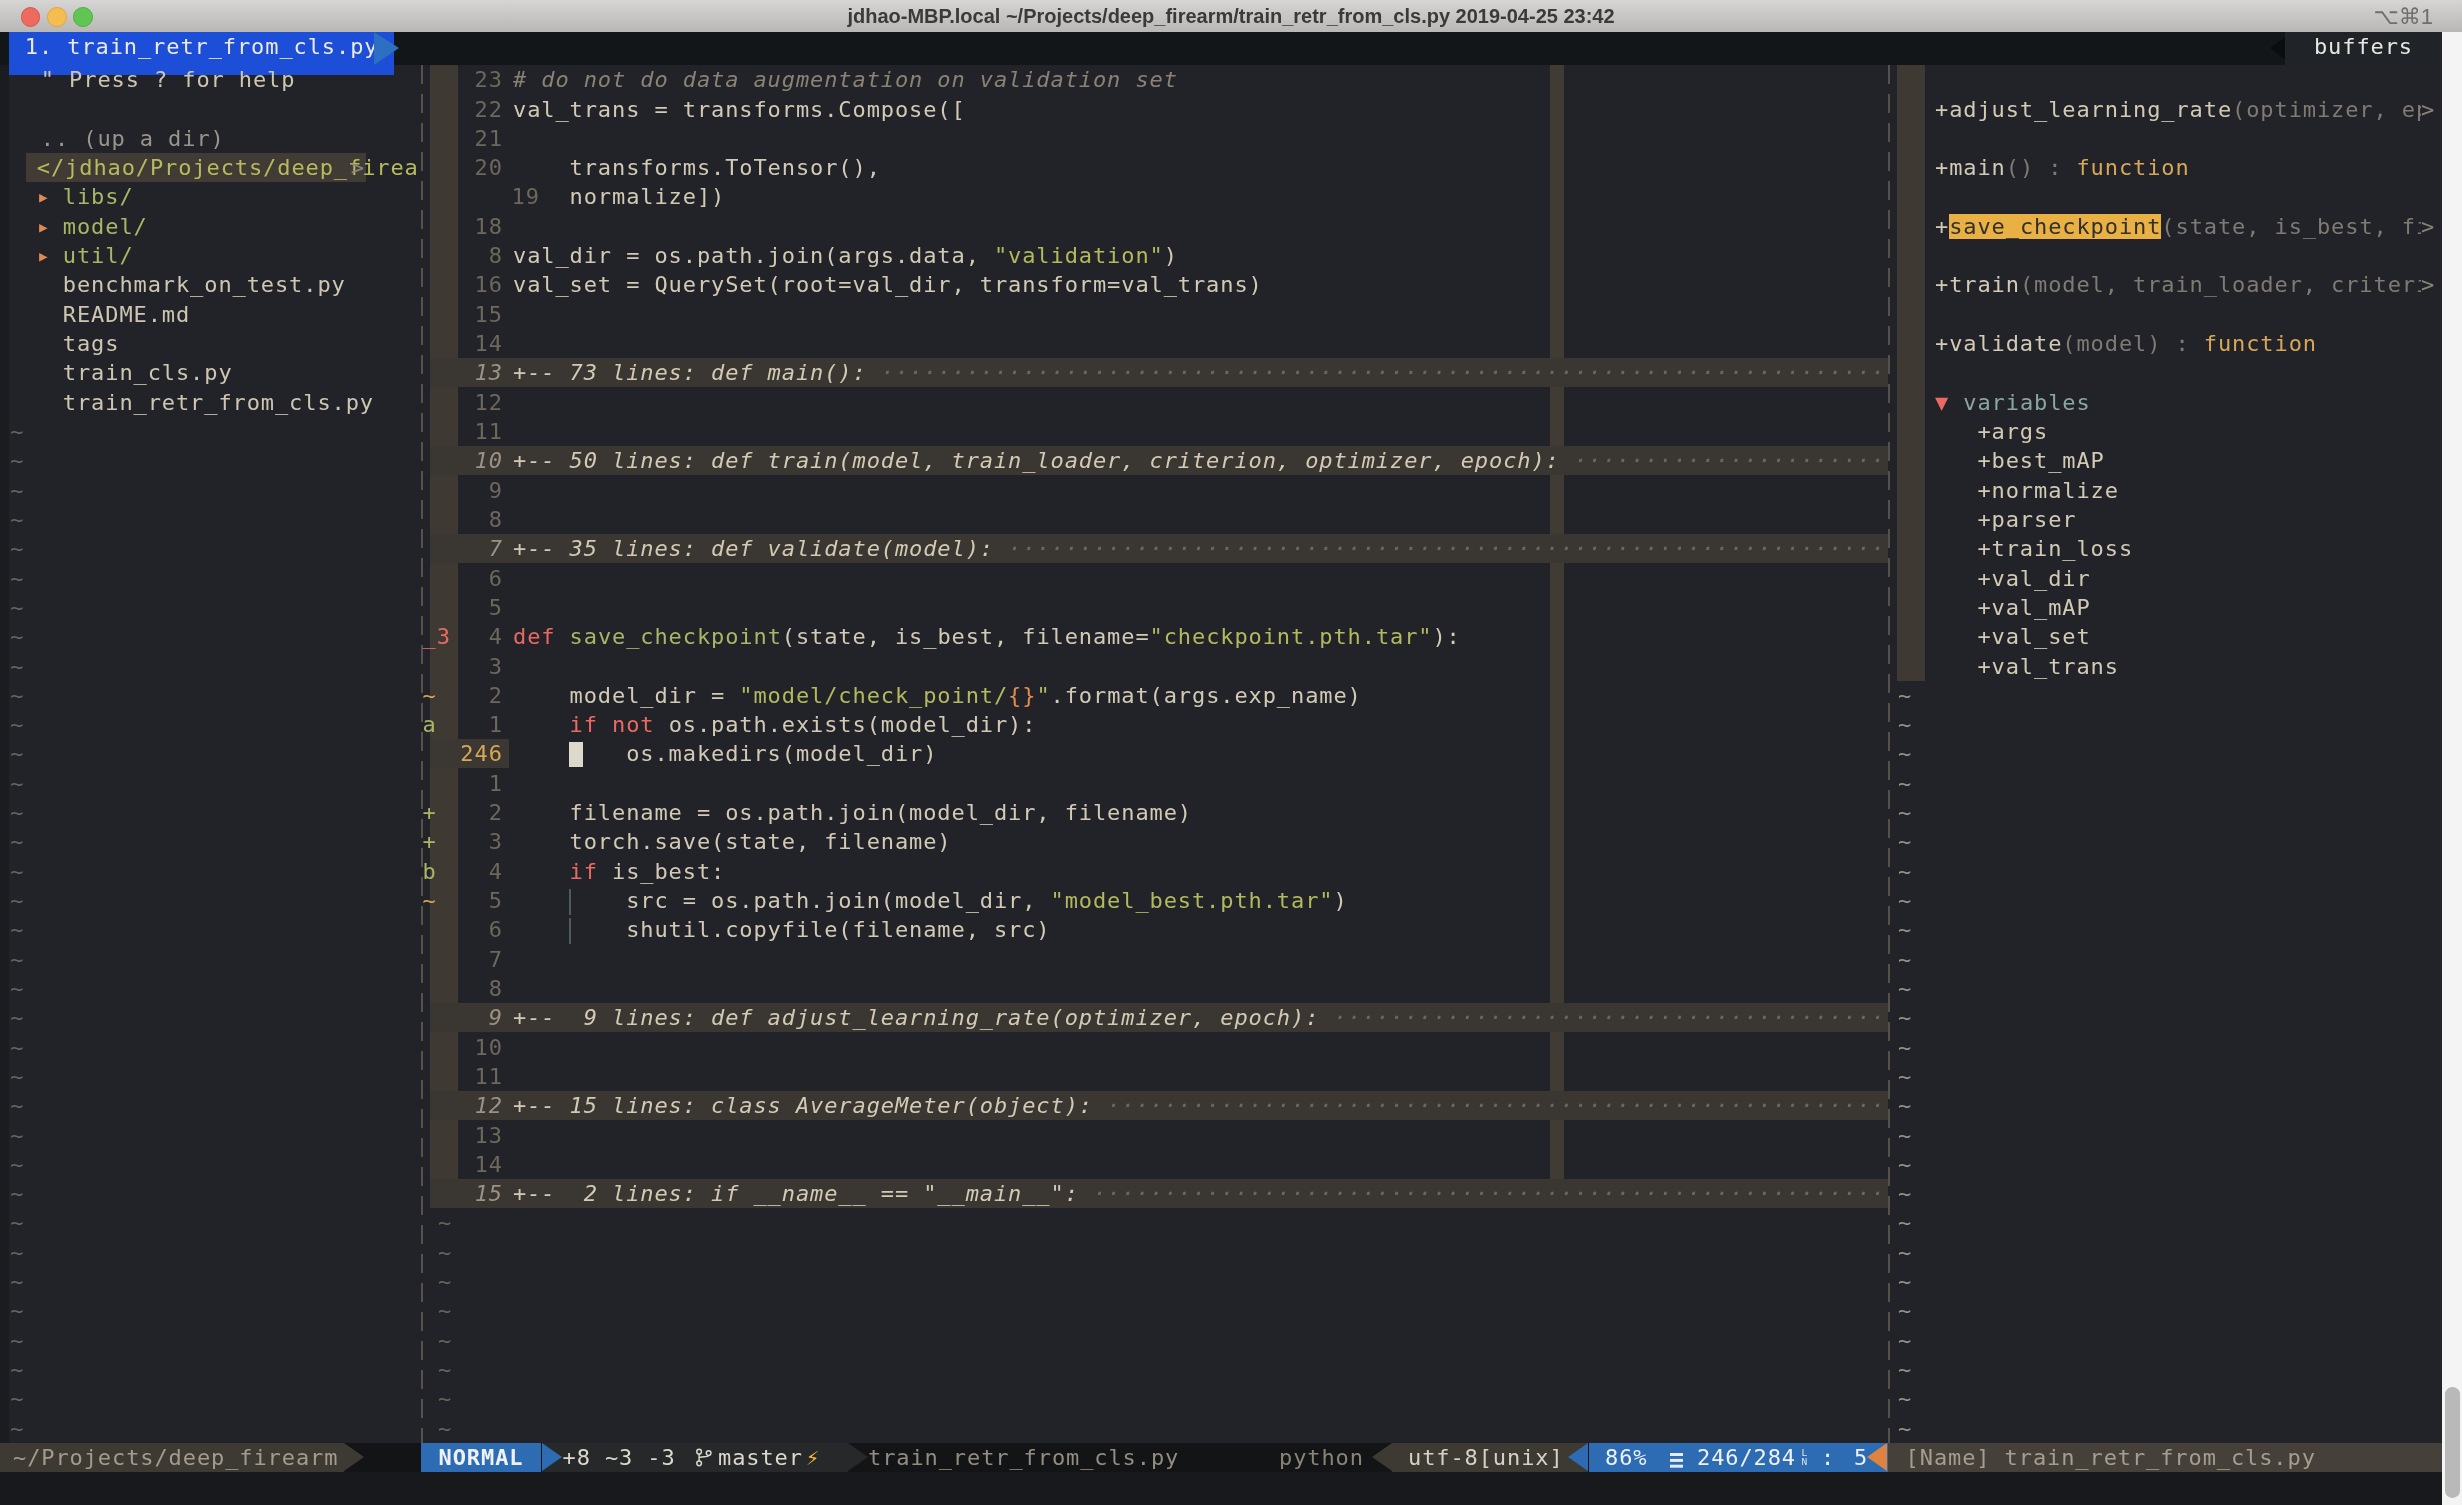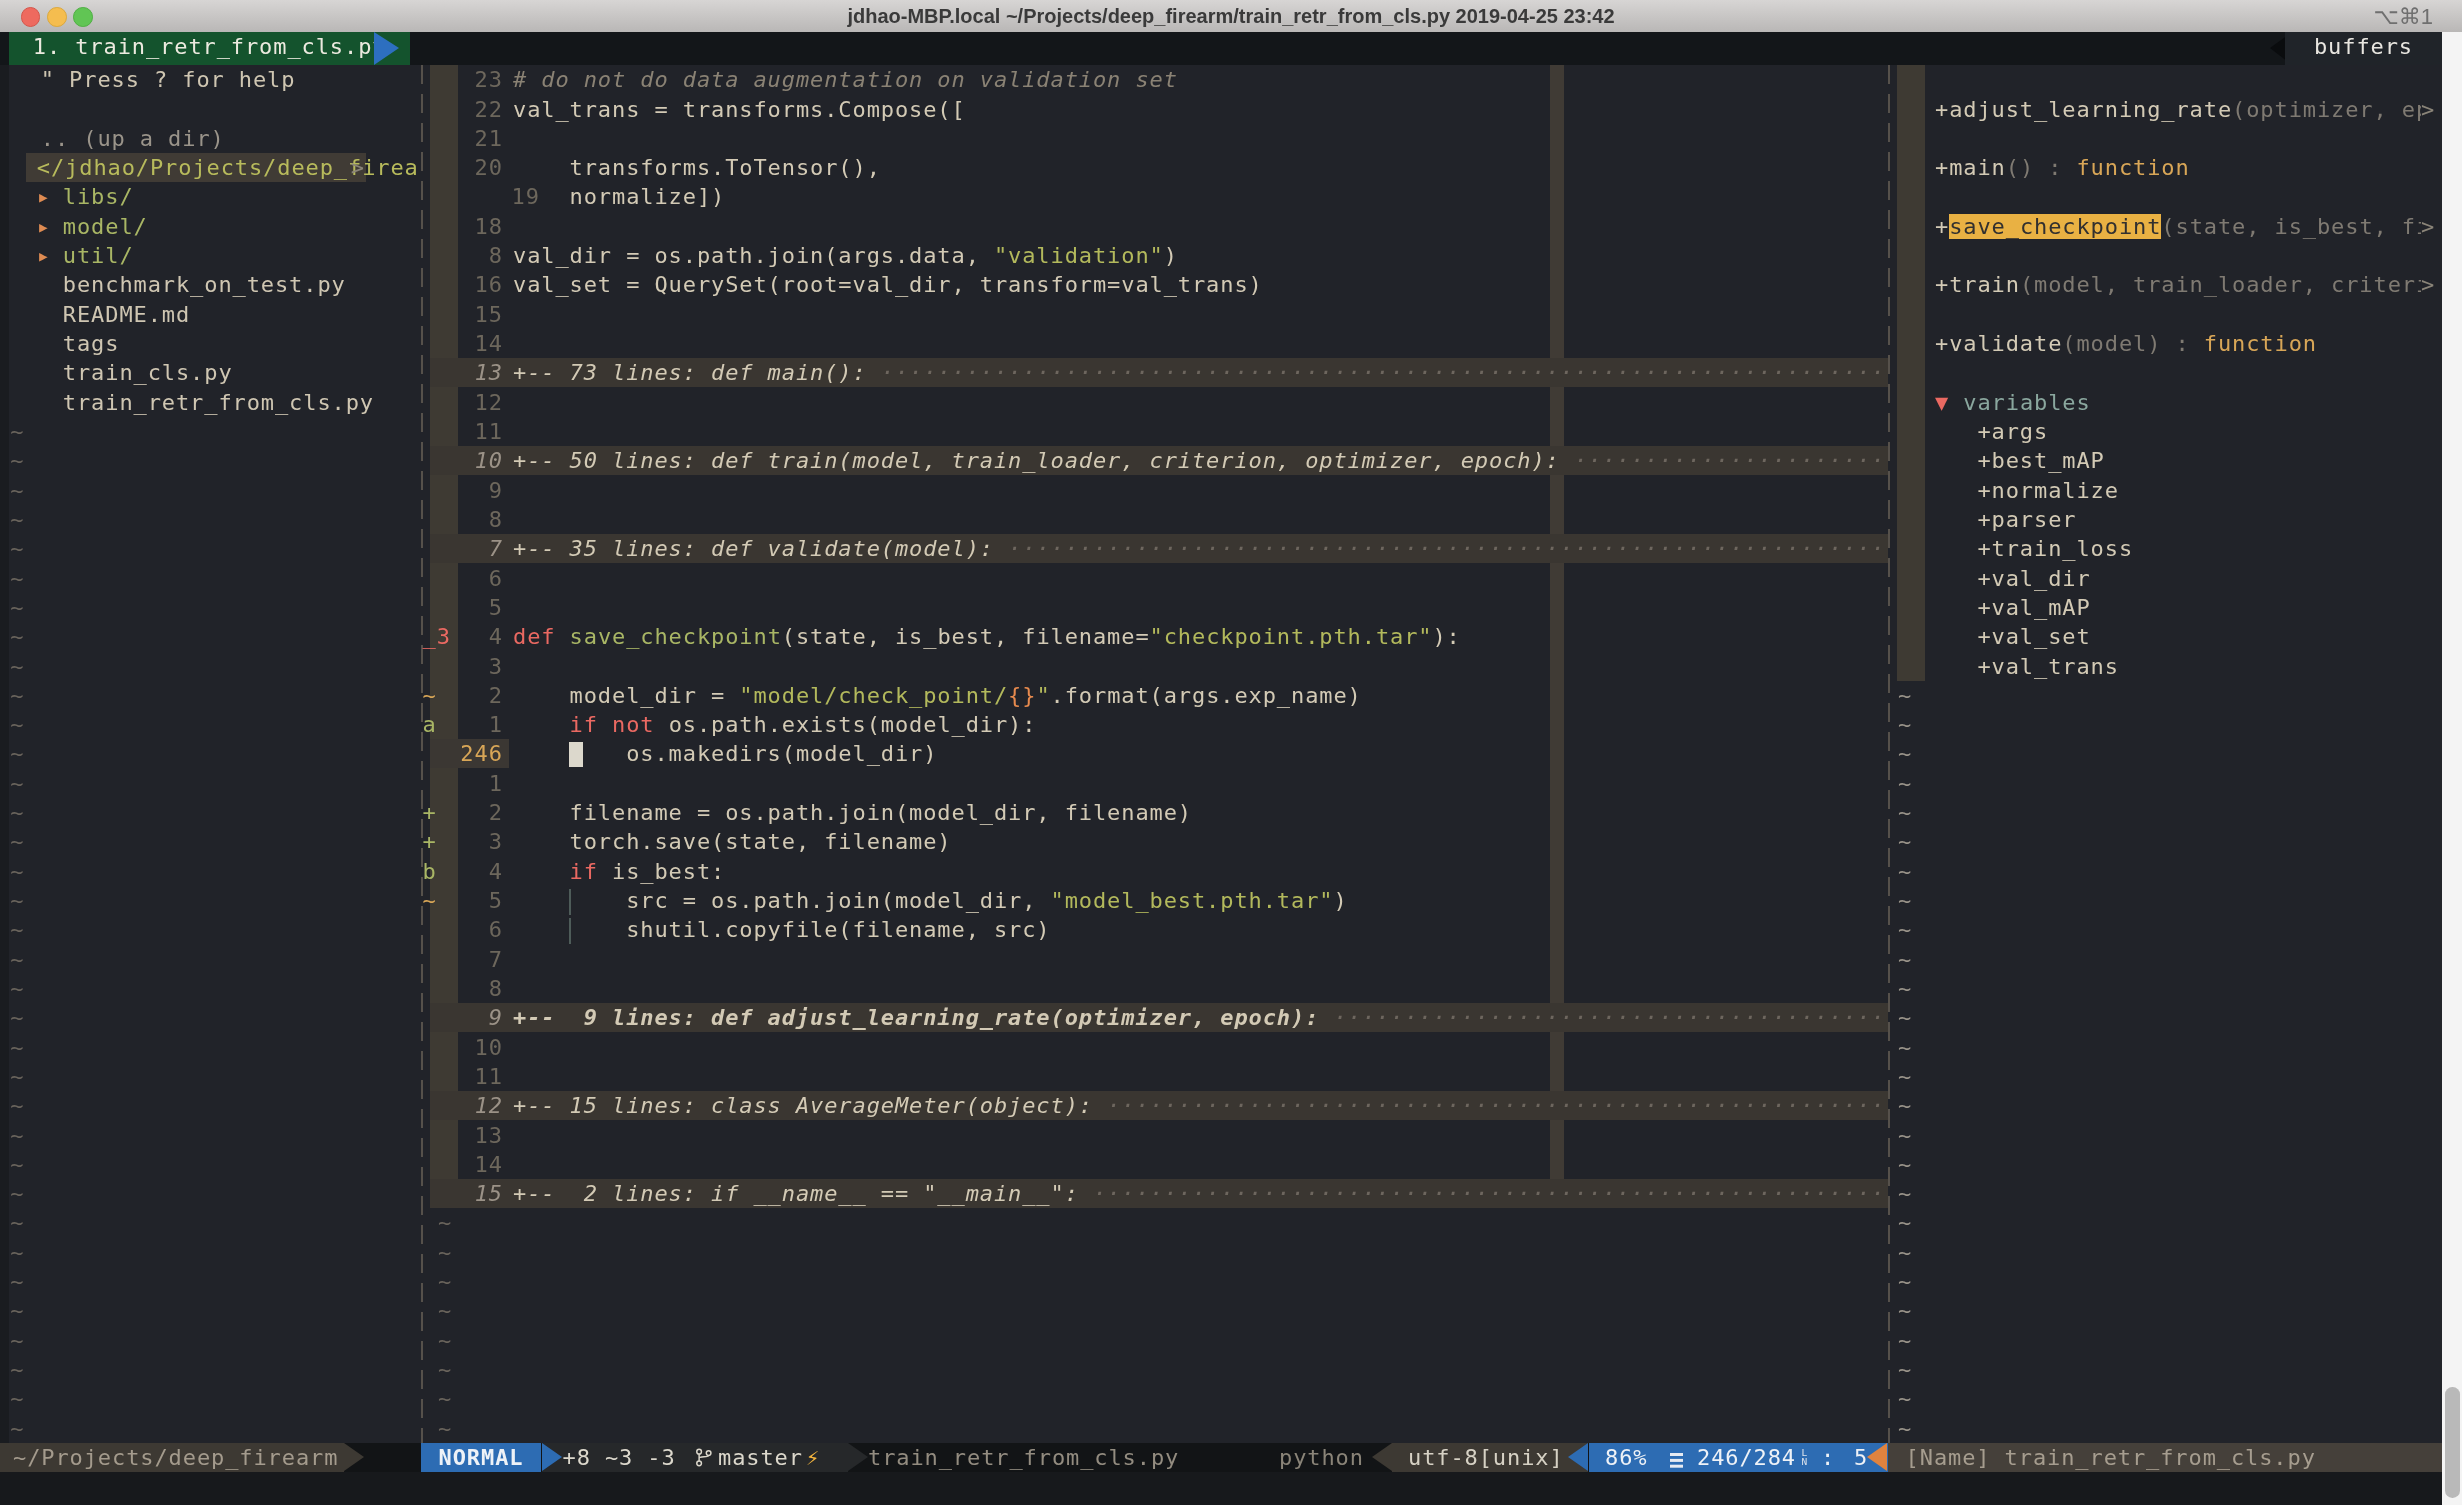--- a/index.html
+++ b/index.html
@@ -8,21 +8,21 @@
   .mono{font-family:"DejaVu Sans Mono",monospace;font-size:22px;letter-spacing:0.9px;white-space:pre;line-height:29px;}
   .abs{position:absolute;}
   
   #titlebar{left:0;top:0;width:2462px;height:32px;background:linear-gradient(#d7d5d4,#b9b7b6);border-bottom:0.7px solid #8e8c8b;}
   .tl{top:7.3px;width:17.6px;height:17.6px;border-radius:50%;}
   #title-text{left:0;top:0;width:2462px;height:32px;text-align:center;line-height:32px;
     font-family:"Liberation Sans",sans-serif;font-size:20px;color:#3a3a3a;font-weight:bold;}
   #shortcut{right:29px;top:0;height:32px;line-height:34px;font-family:"Liberation Sans",sans-serif;font-size:22px;color:#6f6f6f;}
   
   #tabline{left:0;top:32px;width:2442px;height:33px;background:#131619;}
-  #tab1{left:8.8px;top:0;height:33px;background:#14532d;padding:0 24px;color:#eceadf;}
+  #tab1{left:8.8px;top:0;height:43px;background:#1d4ed8;padding:0 16px;color:#eceadf;}
   #tab1-arrow{left:374px;top:0;width:0;height:0;border-left:25px solid #2d6fc0;border-top:16px solid transparent;border-bottom:17px solid transparent;}
   #buffers-tab{right:0;top:0;height:33px;background:#202429;padding-left:29px;padding-right:29px;color:#e8e6e0;}
   #buffers-notch{right:150px;top:0;width:0;height:0;border-right:22px solid #0a0c0e;border-top:16px solid transparent;border-bottom:17px solid transparent;}
   
   #left-margin{left:0;top:65px;width:8.8px;height:1378px;background:#1a1c20;}
   .vsep{top:65px;width:2.2px;height:1378px;background:repeating-linear-gradient(180deg,#56514b 0 19px,transparent 19px 29px);}
   .gutter-stripe{background:#3e3a33;}
   #colorcolumn{left:1550px;top:65px;width:14px;height:1143px;background:#403b35;}
   #scrollbar-track{left:2442px;top:32px;width:20.5px;height:1473px;background:#f4f4f4;}
   #scrollbar-thumb{left:2.9px;top:1355px;width:14.7px;height:111px;background:#b9b9b9;border-radius:7.3px;}
@@ -237,21 +237,21 @@
         <div class="mono" style="position: absolute; left: 92px;"><span style="color: rgb(211, 202, 181);">        shutil.copyfile(filename, src)</span></div>
       </div>
       <div class="row" style="left: 421px; top: 945px; width: 1466px; overflow: hidden;">
         <div class="mono" style="position: absolute; left: 8.8px; width: 73px; text-align: right; color: rgb(109, 103, 92);">7</div>
       </div>
       <div class="row" style="left: 421px; top: 974px; width: 1466px; overflow: hidden;">
         <div class="mono" style="position: absolute; left: 8.8px; width: 73px; text-align: right; color: rgb(109, 103, 92);">8</div>
       </div>
       <div class="fold-bar" style="top: 1003px;">
         <div class="mono" style="position: absolute; left: 0px; width: 73px; text-align: right; color: rgb(155, 146, 135); font-style: italic;">9</div>
-        <div class="mono fold-text" style="position: absolute; left: 83px; width: 1370px; overflow: hidden;"><span style="color: rgb(211, 202, 181); font-style: italic; font-weight: bold;">+--  9 lines: def adjust_learning_rate(optimizer, epoch):</span><span class="dots"> ·······························································································</span></div>
+        <div class="mono fold-text" style="position: absolute; left: 83px; width: 1370px; overflow: hidden;"><span style="color: rgb(211, 202, 181); font-style: italic;">+--  9 lines: def adjust_learning_rate(optimizer, epoch):</span><span class="dots"> ·······························································································</span></div>
       </div>
       <div class="row" style="left: 421px; top: 1033px; width: 1466px; overflow: hidden;">
         <div class="mono" style="position: absolute; left: 8.8px; width: 73px; text-align: right; color: rgb(109, 103, 92);">10</div>
       </div>
       <div class="row" style="left: 421px; top: 1062px; width: 1466px; overflow: hidden;">
         <div class="mono" style="position: absolute; left: 8.8px; width: 73px; text-align: right; color: rgb(109, 103, 92);">11</div>
       </div>
       <div class="fold-bar" style="top: 1091px;">
         <div class="mono" style="position: absolute; left: 0px; width: 73px; text-align: right; color: rgb(155, 146, 135); font-style: italic;">12</div>
         <div class="mono fold-text" style="position: absolute; left: 83px; width: 1370px; overflow: hidden;"><span style="color: rgb(211, 202, 181); font-style: italic;">+-- 15 lines: class AverageMeter(object):</span><span class="dots"> ·······························································································</span></div>

